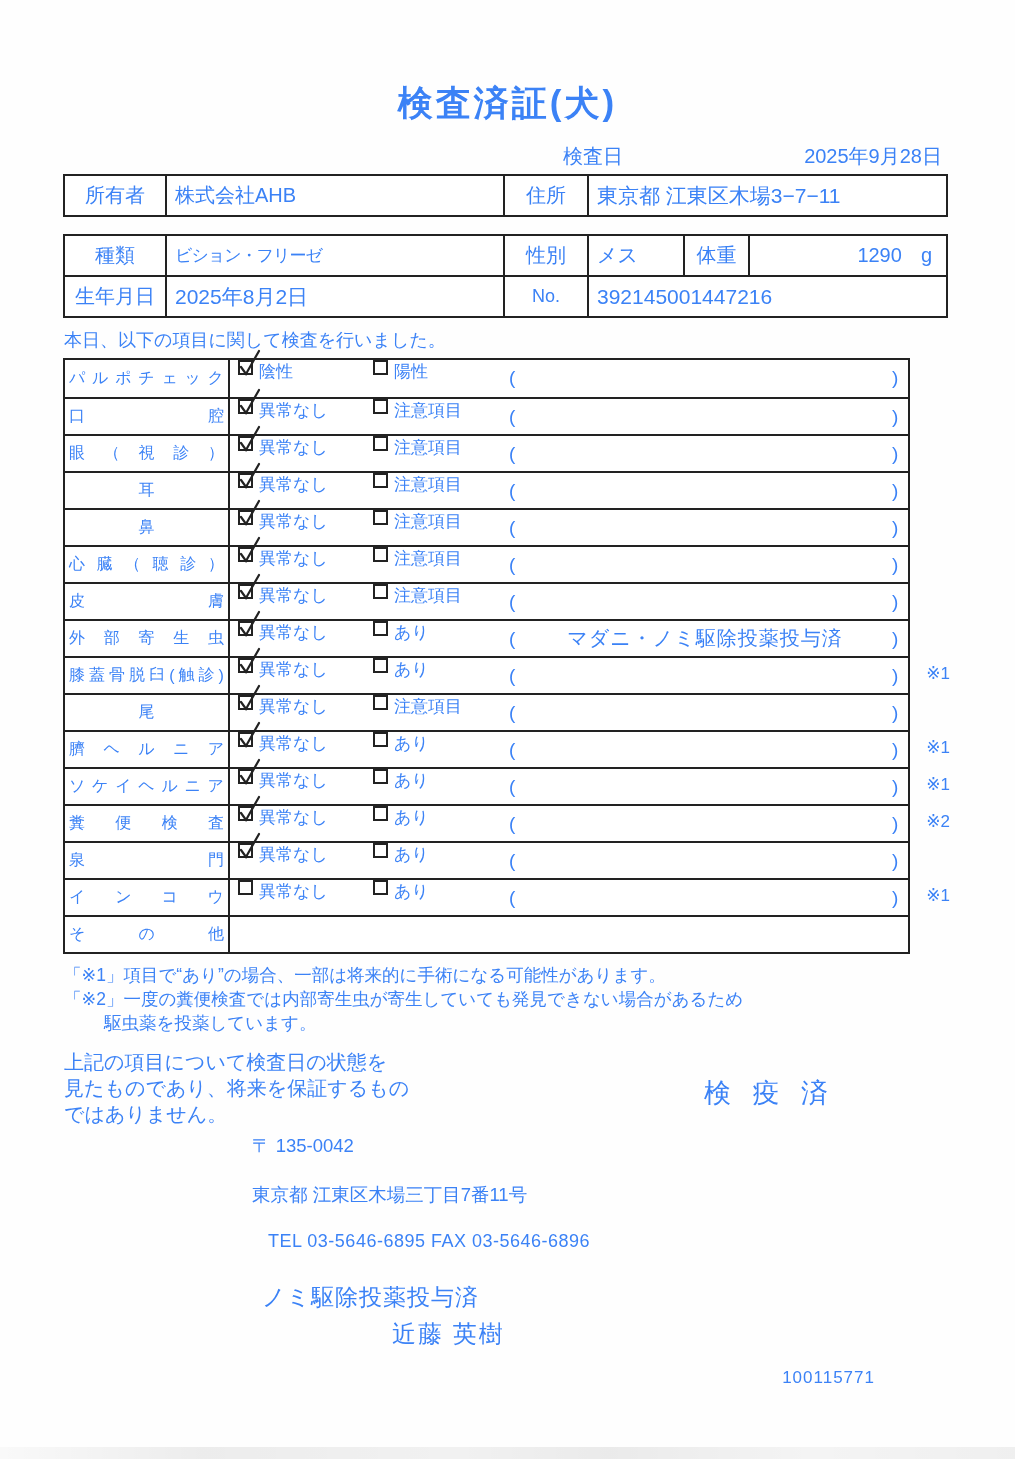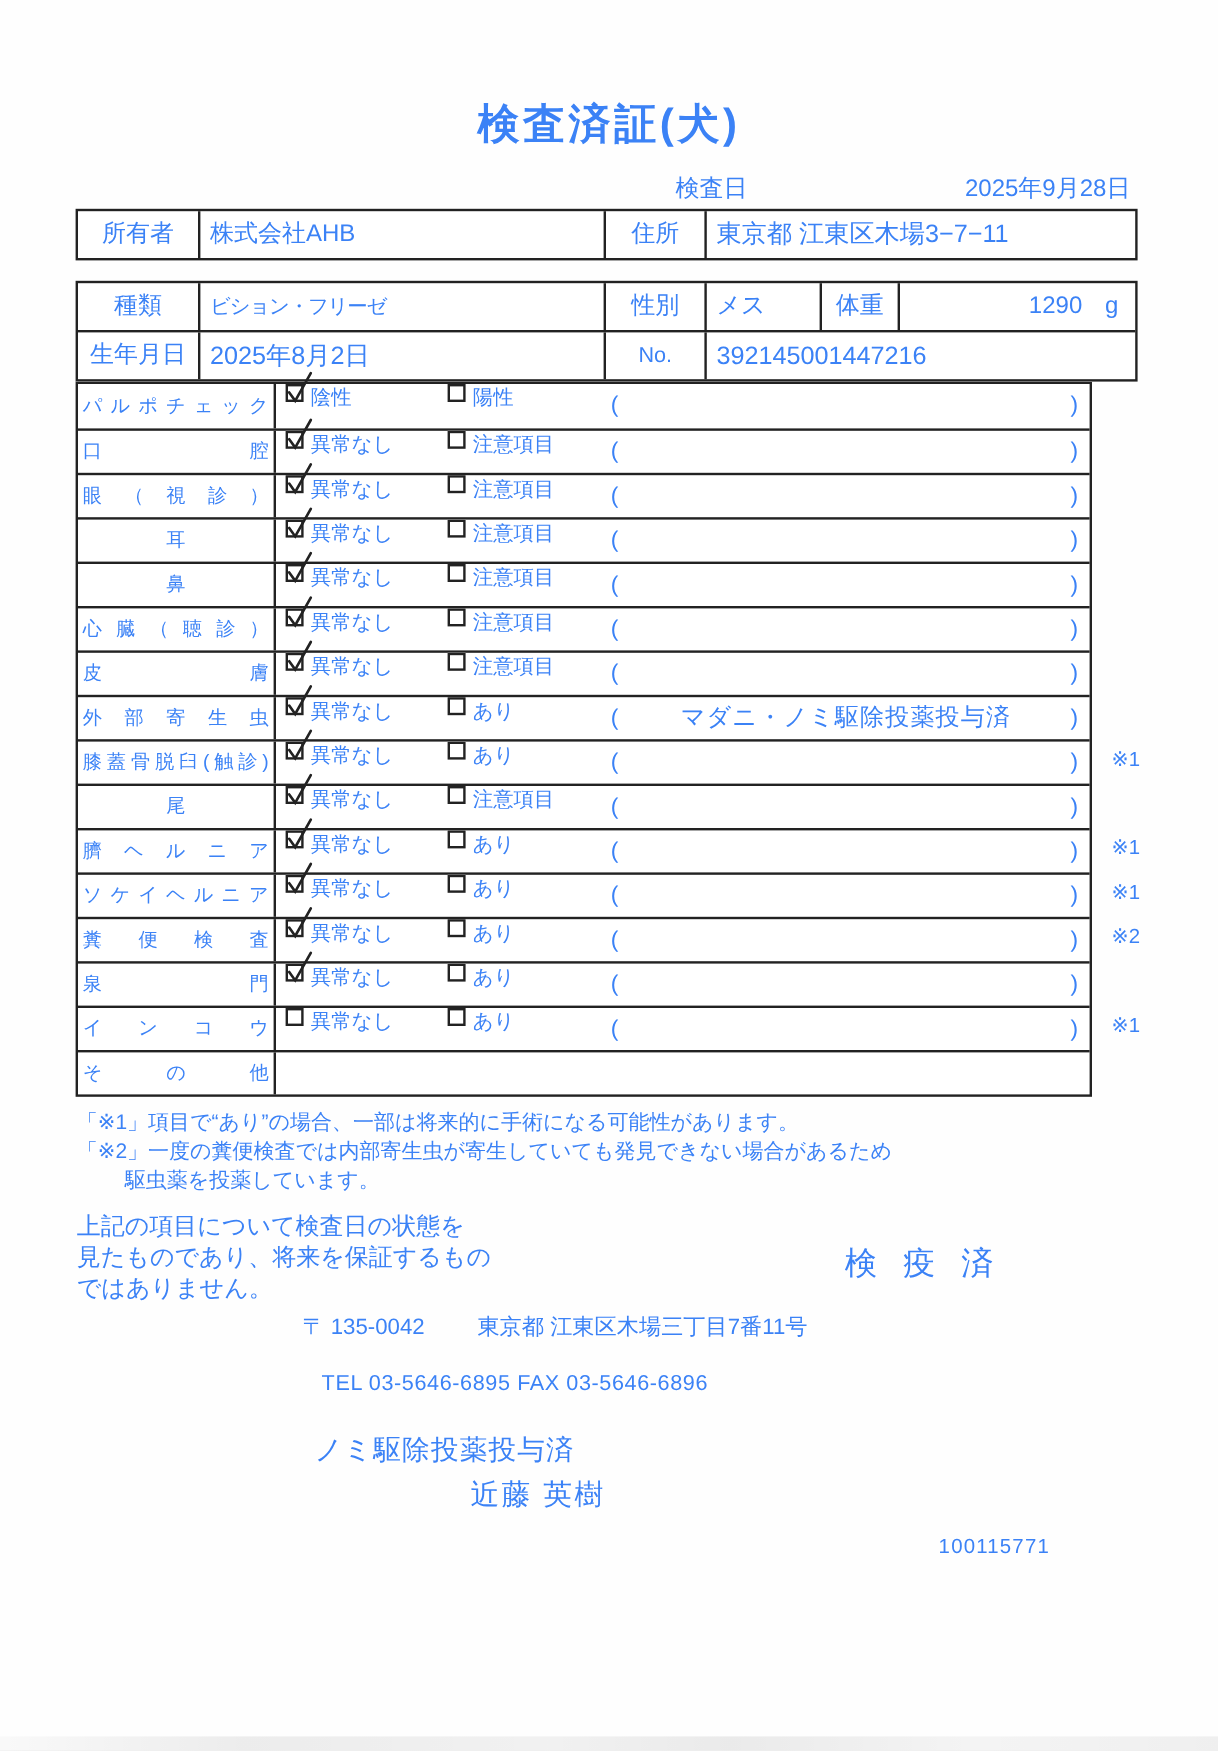--- a/index.html
+++ b/index.html
@@ -91,21 +91,21 @@
   
   .footnotes{margin:9px 0 0 64px;font-size:17.5px;line-height:24px;}
   .footnotes .indent{margin-left:40px;}
   
   .bottom-flex{display:flex;margin:14px 0 0 64px;}
   .disclaimer{width:440px;font-size:20px;line-height:26px;}
   .stamp{
     margin-left:200px;margin-top:26px;
     font-size:27px;letter-spacing:7px;white-space:nowrap;
   }
-  .postal-row{margin:6px 0 0 252px;font-size:18.5px;display:flex;gap:44px;white-space:nowrap;}
+  .postal-row{margin:6px 0 0 252px;font-size:18.5px;display:flex;gap:24px;white-space:nowrap;flex-direction:column;}
   .tel-row{margin:24px 0 0 268px;font-size:18px;letter-spacing:.5px;white-space:nowrap;}
   .clinic-name{margin:30px 0 0 262px;font-size:23px;letter-spacing:1px;}
   .clinic-person{margin:5px 0 0 392px;font-size:24px;letter-spacing:2px;}
   .serial{margin:18px 140px 0 0;text-align:right;font-size:17px;letter-spacing:1px;}
   
   .smudge{
     position:absolute;left:0;right:0;bottom:0;height:12px;
     background:linear-gradient(to right,
       rgba(0,0,0,0.02) 0%,rgba(0,0,0,0.07) 20%,rgba(0,0,0,0.05) 45%,
       rgba(0,0,0,0.08) 60%,rgba(0,0,0,0.04) 80%,rgba(0,0,0,0.06) 100%);
@@ -147,20 +147,21 @@
       </div>
     </div>
     <div class="itr">
       <div class="itc lab w-label">生年月日</div>
       <div class="itc w-val1 big-val">2025年8月2日</div>
       <div class="itc lab w-label2 no-lab">No.</div>
       <div class="itc w-rest big-val">392145001447216</div>
     </div>
   </div>
 
+  <div class="intro">本日、以下の項目に関して検査を行いました。</div>
 
   <div class="checklist">
       <div class="crow">
       <div class="clabel">
           <span>パ</span>
           <span>ル</span>
           <span>ポ</span>
           <span>チ</span>
           <span>ェ</span>
           <span>ッ</span>

